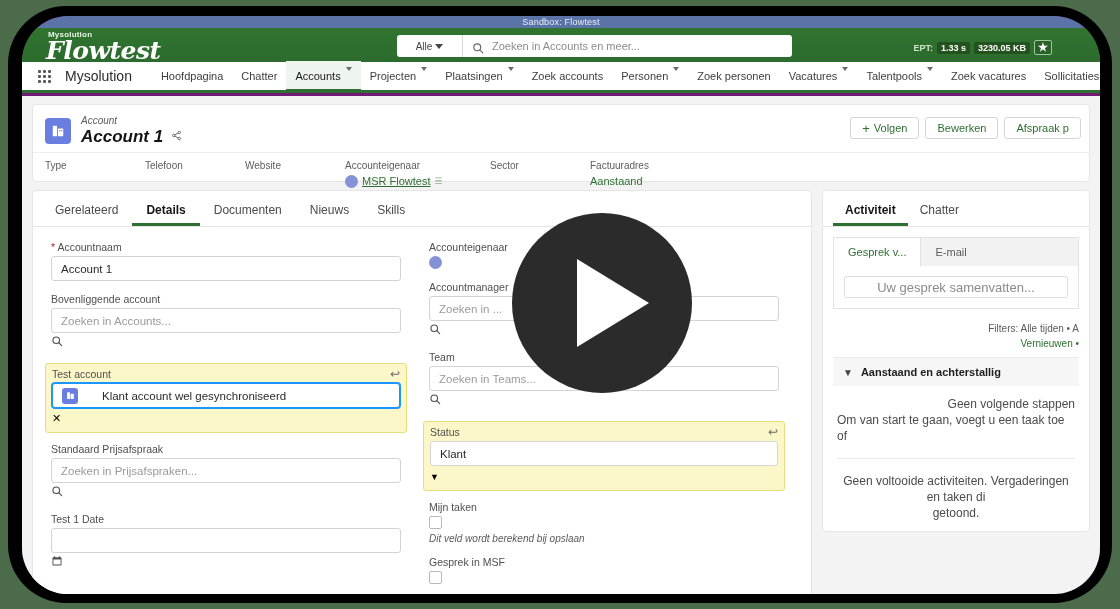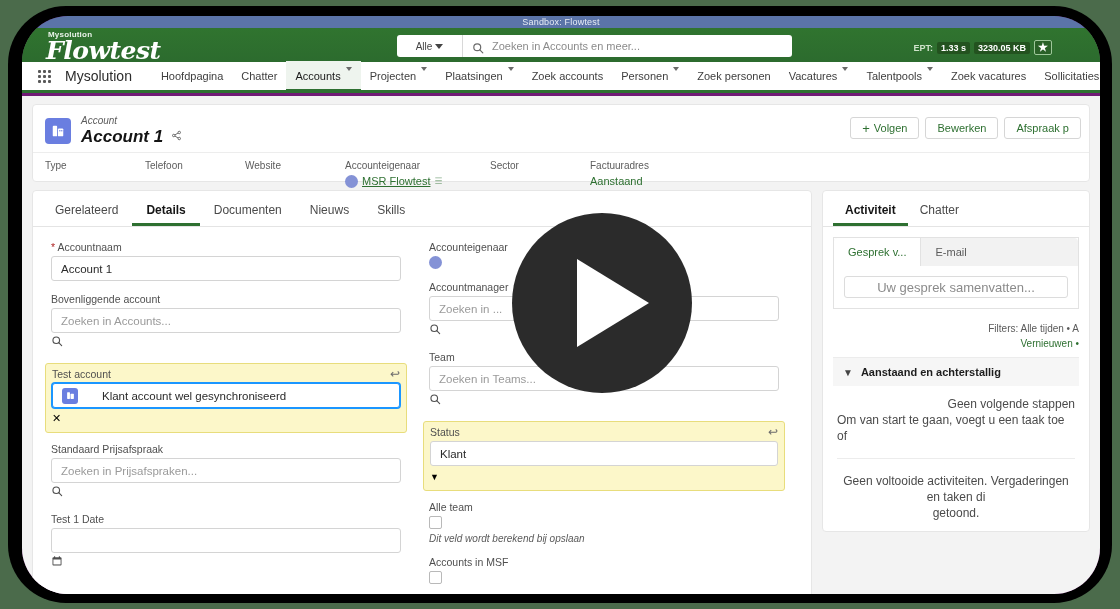--- a/index.html
+++ b/index.html
@@ -571,26 +571,26 @@
                     <div class="field"><label class="flabel"><span>Team</span></label><div class="finput placeholder">
                         <span>Zoeken in Teams...</span>
                       </div><span class="ico-right" style="top: calc(50% + 7px);"><svg width="12" height="12" viewBox="0 0 16 16" fill="none" stroke="#4f4f4f" stroke-width="1.5">
                           <circle cx="7" cy="7" r="4.4"></circle>
                           <line x1="10.3" y1="10.3" x2="14.2" y2="14.2" stroke-linecap="round"></line>
                         </svg></span></div>
                     <div class="field field-highlight"><label class="flabel"><span>Status</span></label><span class="undo-ico">↩</span><div class="finput">
                         <span>Klant</span>
                       </div><span class="ico-right" style="top: calc(50% + 7px); font-size: 9px;">▼</span></div>
                     <div class="field">
-                      <label class="flabel">Alle team</label>
+                      <label class="flabel">Mijn taken</label>
                       <span class="checkbox"></span>
                       <div class="helptext">Dit veld wordt berekend bij opslaan</div>
                     </div>
                     <div class="field">
-                      <label class="flabel">Accounts in MSF</label>
+                      <label class="flabel">Gesprek in MSF</label>
                       <span class="checkbox"></span>
                     </div>
                   </div>
               </div>
             </div>
           </div>
 
           <div class="col-side">
             <div class="card">
               <div class="side-tabs" id="side-tabs">

